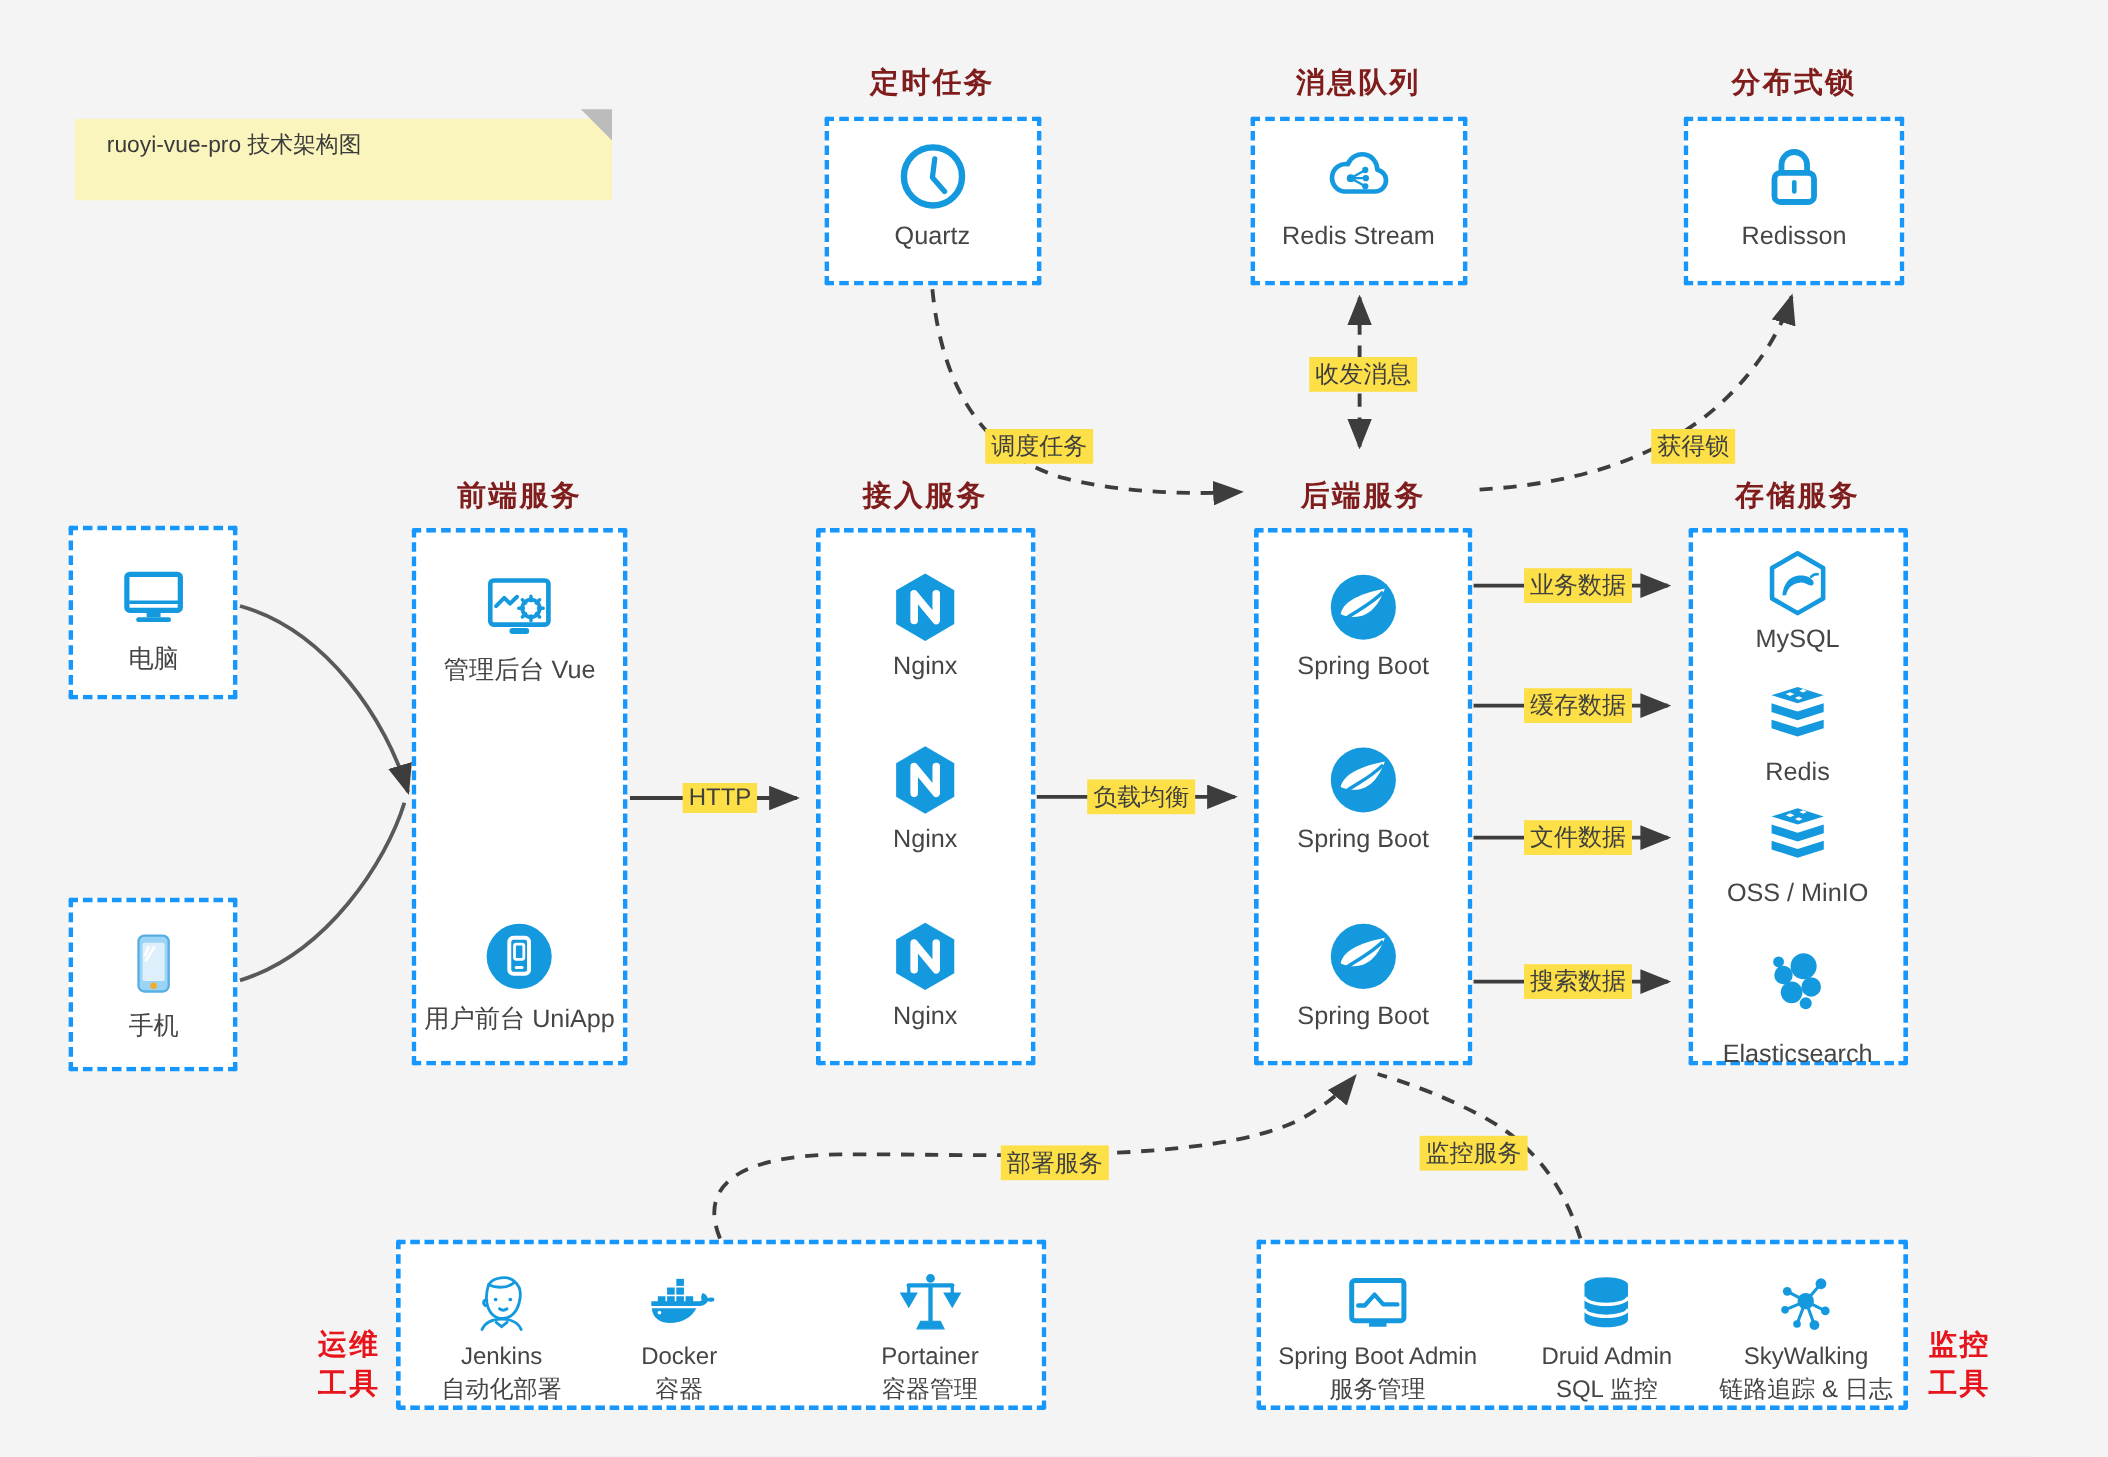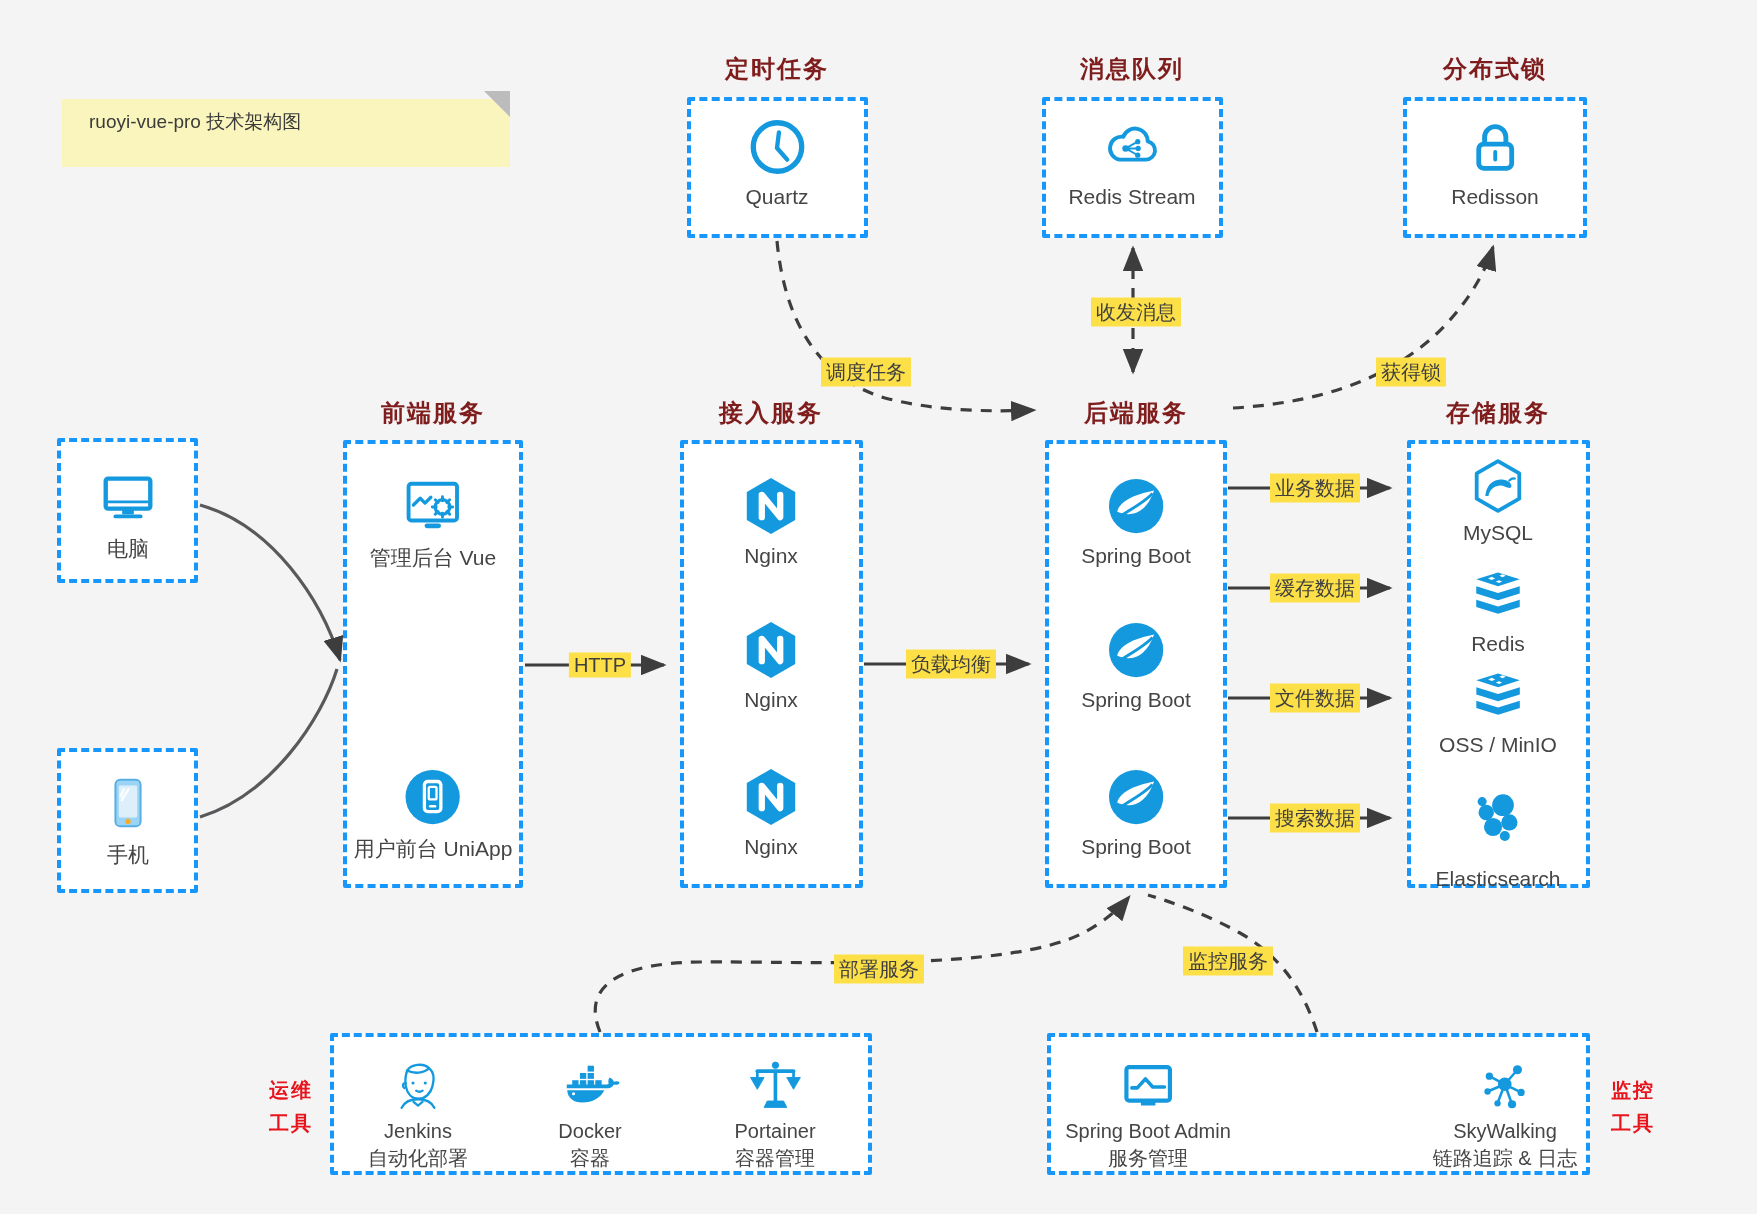--- a/index.html
+++ b/index.html
@@ -4,21 +4,21 @@
 <style>
   html,body{margin:0;padding:0;background:#e9e9ea;}
   #stage{
     position:relative;width:1757px;height:1214px;overflow:hidden;
     background:#f4f4f5;
     font-family:"Liberation Sans","DejaVu Sans",sans-serif;
     color:#454545;
   }
   .box{position:absolute;background:#fff;border:4px dashed #1797fb;box-sizing:border-box;border-radius:2px;}
   .gtitle{position:absolute;transform:translate(-50%,-50%);color:#7f1d1d;font-weight:bold;font-size:24px;letter-spacing:2px;white-space:nowrap;}
-  .side-label{position:absolute;transform:translate(-50%,-50%);color:#e8141c;font-weight:bold;font-size:20px;line-height:33px;text-align:center;letter-spacing:2px;white-space:pre;}
+  .side-label{position:absolute;transform:translate(-50%,-50%);color:#e8141c;font-weight:bold;font-size:24px;line-height:33px;text-align:center;letter-spacing:2px;white-space:pre;margin-top:30px;}
   .item{position:absolute;transform:translateX(-50%);display:flex;flex-direction:column;align-items:center;gap:7px;}
   .bitem{position:absolute;transform:translateX(-50%);display:flex;flex-direction:column;align-items:center;gap:4px;}
   .ic{display:block;color:#1499df;line-height:0;}
   .ic svg{display:block;}
   .nlabel{font-size:21px;color:#454545;white-space:nowrap;text-align:center;}
   .bname{font-size:20px;color:#454545;white-space:nowrap;line-height:23px;text-align:center;}
   .bdesc{font-size:20px;color:#454545;white-space:nowrap;line-height:23px;text-align:center;}
   .elabel{position:absolute;transform:translate(-50%,-50%);background:#fde047;padding:1px 5px;font-size:20px;color:#3f3f3f;white-space:nowrap;z-index:6;}
   #edge-layer{position:absolute;left:0;top:0;z-index:5;pointer-events:none;}
   .note{position:absolute;left:62px;top:99px;width:448px;height:68px;background:#faf5bd;z-index:2;}
@@ -279,21 +279,21 @@
           </g>
           <g fill="currentColor">
             <circle cx="26.5" cy="27.5" r="1.7"></circle>
             <circle cx="40" cy="27.5" r="1.7"></circle>
           </g>
         </svg>
       </span>
     <div class="bname">Jenkins</div>
     <div class="bdesc">自动化部署</div>
   </div>
-  <div class="bitem" style="left:590px;top:1058px">
+  <div class="bitem" style="left:566px;top:1058px">
     <span class="ic">
         <svg width="58" height="58" viewBox="0 0 64 64">
           <g fill="currentColor">
             <rect x="12" y="24.5" width="7" height="6.5"></rect>
             <rect x="20.5" y="24.5" width="7" height="6.5"></rect>
             <rect x="29" y="24.5" width="7" height="6.5"></rect>
             <rect x="37.5" y="24.5" width="7" height="6.5"></rect>
             <rect x="20.5" y="16.5" width="7" height="6.5"></rect>
             <rect x="29" y="16.5" width="7" height="6.5"></rect>
             <rect x="29" y="8.5" width="7" height="6.5"></rect>
@@ -327,20 +327,36 @@
   <div class="bitem" style="left:1148px;top:1058px">
     <span class="ic">
         <svg width="58" height="58" viewBox="0 0 64 64">
           <rect x="8" y="10" width="48" height="37" rx="3" fill="none" stroke="currentColor" stroke-width="4.6"></rect>
           <path d="M14 33 h6 l9-10 8 9 h13" fill="none" stroke="currentColor" stroke-width="4" stroke-linejoin="round" stroke-linecap="round"></path>
           <path d="M24 47 h16 v5.5 h-16 Z" fill="currentColor"></path>
         </svg>
       </span>
     <div class="bname">Spring Boot Admin</div>
     <div class="bdesc">服务管理</div>
+  </div>
+  <div class="bitem" style="left:1339px;top:1058px">
+    <span class="ic">
+        <svg width="58" height="58" viewBox="0 0 64 64">
+          <g fill="currentColor">
+            <ellipse cx="32" cy="14" rx="20" ry="7"></ellipse>
+            <path d="M12 14 v32 c0 3.9 9 7 20 7 s20-3.1 20-7 V14 Z"></path>
+          </g>
+          <g stroke="#fff" stroke-width="3" fill="none">
+            <path d="M12 25 c0 3.9 9 7 20 7 s20-3.1 20-7"></path>
+            <path d="M12 36 c0 3.9 9 7 20 7 s20-3.1 20-7"></path>
+          </g>
+        </svg>
+      </span>
+    <div class="bname">Druid Admin</div>
+    <div class="bdesc">SQL 监控</div>
   </div>
   <div class="bitem" style="left:1505px;top:1058px">
     <span class="ic">
         <svg width="58" height="58" viewBox="0 0 64 64">
           <g stroke="currentColor" stroke-width="2.8" fill="none">
             <path d="M32 29 L15 20 M32 29 L46 13 M32 29 L13 37 M32 29 L50 38 M32 29 L24 50 M32 29 L40 51"></path>
           </g>
           <g fill="currentColor">
             <circle cx="32" cy="29" r="7.5"></circle>
             <circle cx="15" cy="20" r="4"></circle>

